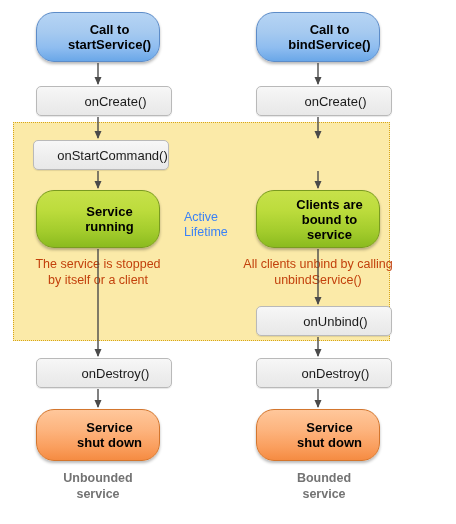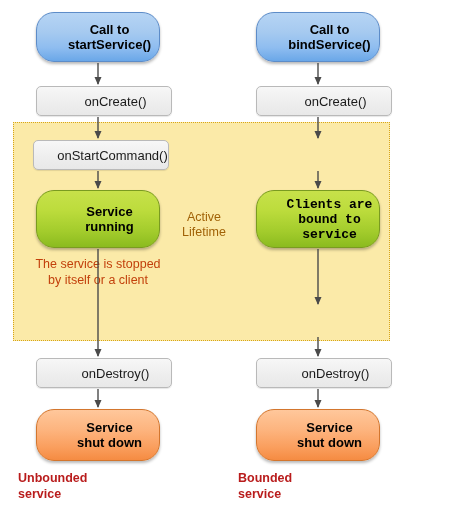--- a/index.html
+++ b/index.html
@@ -30,27 +30,26 @@
     left: 13px;
     top: 122px;
     width: 377px;
     height: 219px;
     background: #fbeaa8;
     border: 1px dotted #d8a518;
     box-sizing: border-box;
   }
   .lifetime-label {
     position: absolute;
-    left: 156px;
+    left: 184px;
     top: 210px;
     width: 96px;
-    text-align: center;
     font-size: 12.5px;
     line-height: 15px;
-    color: #a16207;
+    color: #3b82f6;
     font-weight: 400;
     white-space: pre-line;
   }
 
   
   .node {
     position: absolute;
     box-sizing: border-box;
     display: flex;
     align-items: center;
@@ -106,24 +105,24 @@
     text-align: center;
     font-size: 12.5px;
     line-height: 16px;
     color: #c2410c;
     white-space: pre-line;
   }
 
   .caption {
     position: absolute;
     width: 160px;
-    text-align: left;
+    text-align: center;
     font-size: 12.5px;
     line-height: 16px;
-    color: #b91c1c;
+    color: #737373;
     font-weight: bold;
     white-space: pre-line;
   }
 
   
   #connectors {
     position: absolute;
     left: 0;
     top: 0;
     width: 456px;
@@ -160,32 +159,35 @@
 
   <div class="caption" style="left:18px; top:470px;">Unbounded
 service</div>
 
   <div class="node node-pill pill-blue" style="left:256px; top:12px;">Call to
 bindService()</div>
 
   <div class="node node-method" style="left:256px; top:86px;">onCreate()</div>
 
 
-  <div class="node node-pill pill-green" style="left:256px; top:190px;font-family:Liberation Mono, monospace;">Clients are
+  <div class="node node-pill pill-green" style="left:256px; top:190px;">Clients are
 bound to
 service</div>
 
-
+  <div class="annot" style="left:228px; top:256px;">All clients unbind by calling
+unbindService()</div>
+
+  <div class="node node-method" style="left:256px; top:306px;">onUnbind()</div>
 
   <div class="node node-method" style="left:256px; top:358px;">onDestroy()</div>
 
   <div class="node node-pill pill-orange" style="left:256px; top:409px;">Service
 shut down</div>
 
-  <div class="caption" style="left:238px; top:470px;">Bounded
+  <div class="caption" style="left:244px; top:470px;">Bounded
 service</div>
 
   <svg id="connectors" viewBox="0 0 456 524">
     <defs>
       <marker id="arrowhead" markerWidth="7" markerHeight="7" refX="5.2" refY="3" orient="auto" markerUnits="strokeWidth">
         <path d="M0,0.4 L6,3 L0,5.6 z" fill="#4a4a4a"></path>
       </marker>
     </defs>
 
     <g stroke="#4a4a4a" stroke-width="1.4" fill="none" marker-end="url(#arrowhead)">

